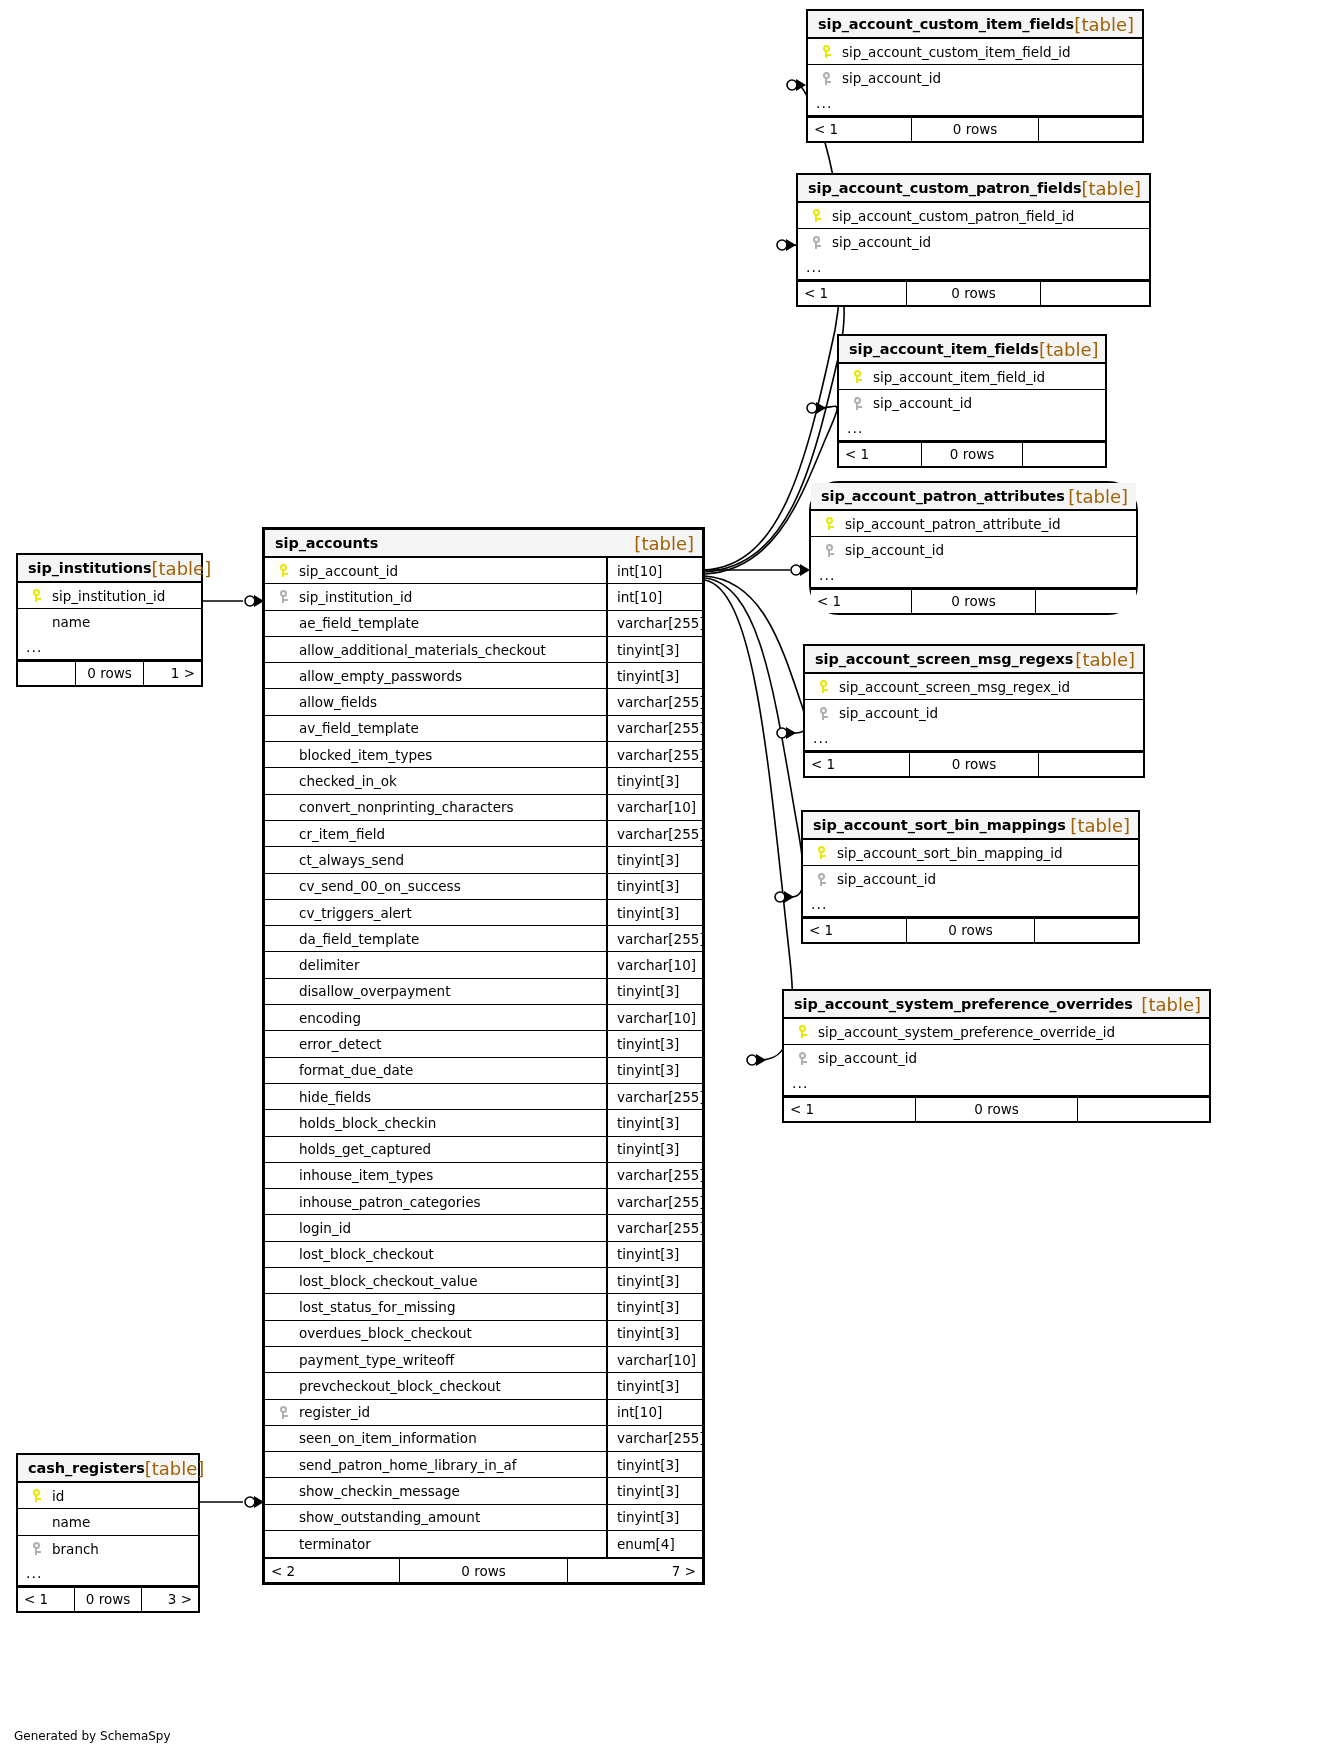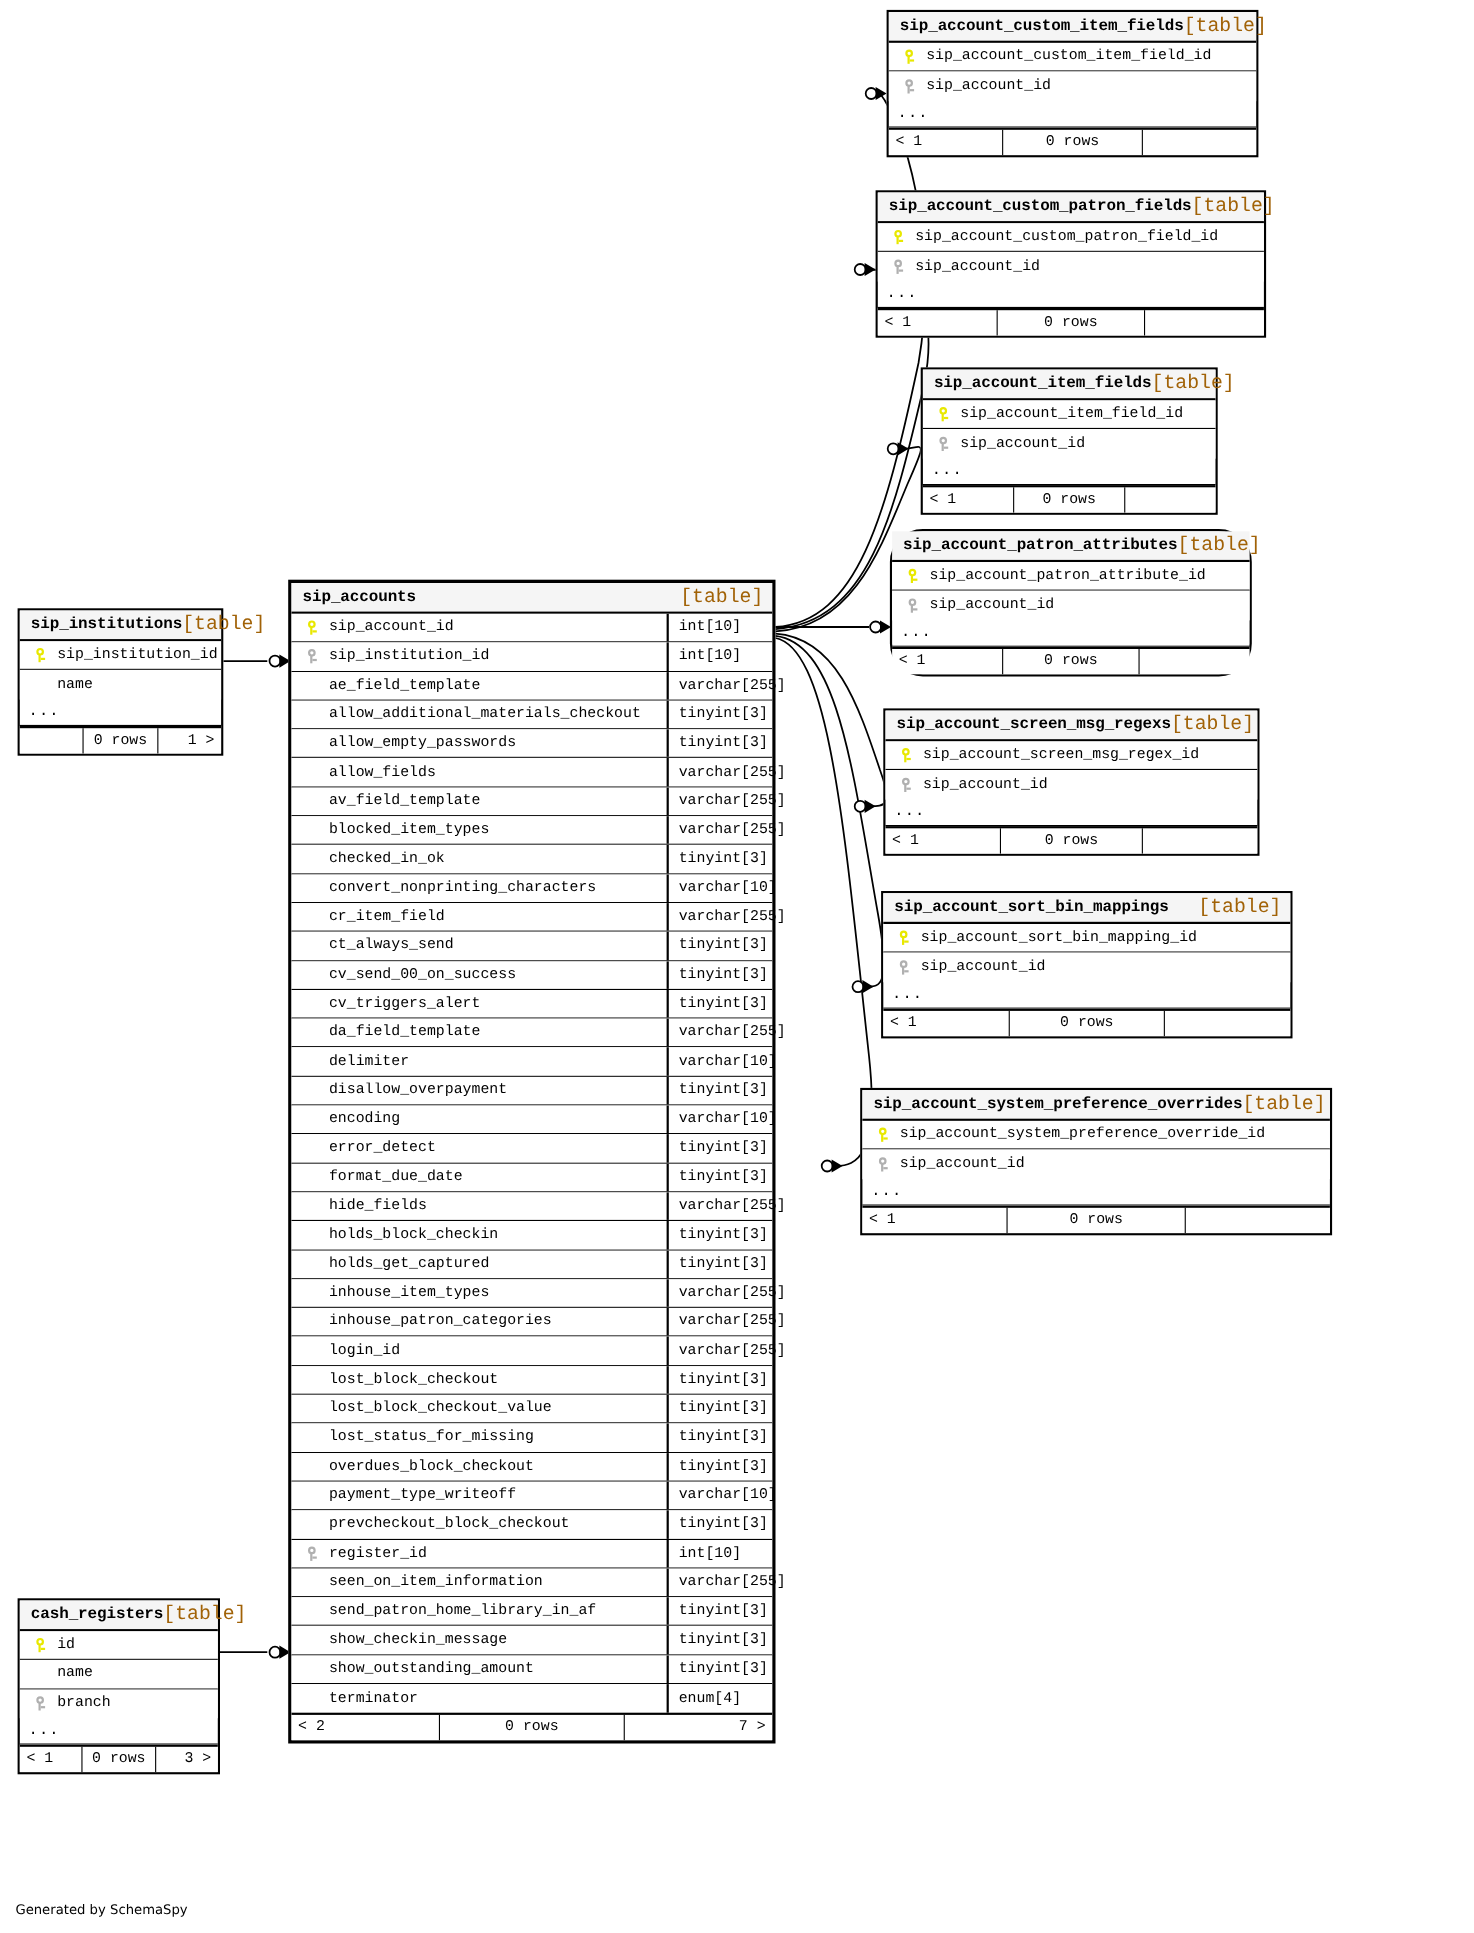--- a/index.html
+++ b/index.html
@@ -27,21 +27,20 @@
     height: 1757px;
     pointer-events: none;
     z-index: 1;
   }
   .tbl {
     position: absolute;
     background: #ffffff;
     border: 2px solid #000000;
     box-sizing: border-box;
     z-index: 2;
-    font-family: Liberation Mono, monospace;
   }
   .tbl.main {
     border-width: 3px;
   }
   .tbl-title {
     display: flex;
     align-items: center;
     justify-content: space-between;
     background: #f5f5f5;
     border-bottom: 2px solid #000000;
@@ -777,21 +776,21 @@
         </div>
       </div>
     <div class="ellipsis-row">...</div>
     <div class="foot">
       <span class="fcell fleft">&lt; 1</span>
       <span class="fcell fmid">0 rows</span>
       <span class="fcell fright"></span>
     </div>
   </div>
 
-  <div class="tbl" id="t-sip_account_sort_bin_mappings" style="left:801px; top:810px; width:374px;">
+  <div class="tbl" id="t-sip_account_sort_bin_mappings" style="left:801px; top:810px; width:339px;">
     <div class="tbl-title">
       <span class="tname">sip_account_sort_bin_mappings</span>
       <span class="ttag">[table]</span>
     </div>
     <div id="rows-sip_account_sort_bin_mappings">
         <div class="row">
           <span class="colname">
             <span class="keycell">
               <span class="key pk">
                 <i class="head"></i>

